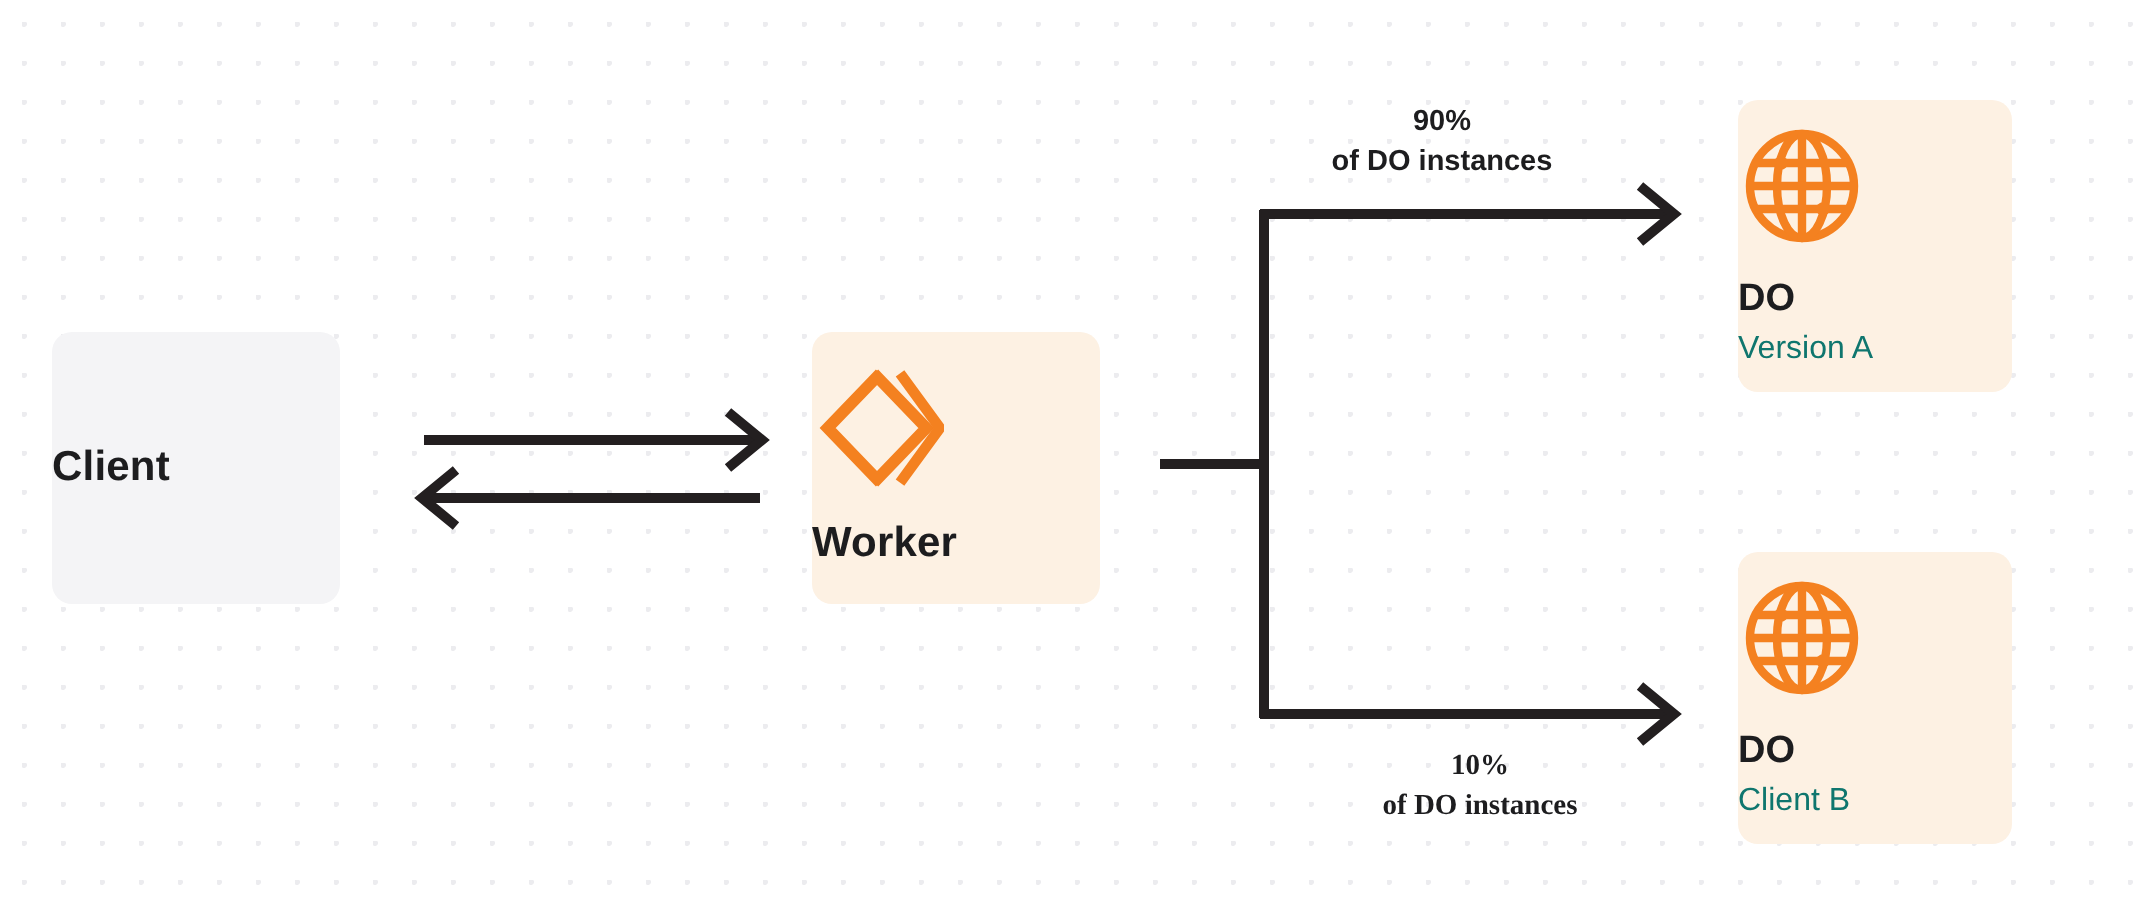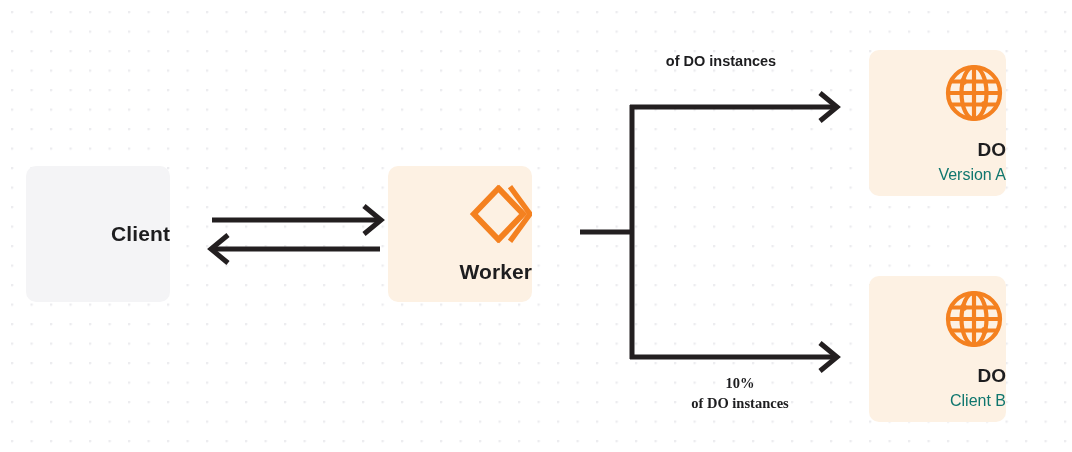--- a/index.html
+++ b/index.html
@@ -23,34 +23,34 @@
     background-size: 19.5px 19.5px;
     background-position: 11px 11px;
   }
 
   .node {
     position: absolute;
     box-sizing: border-box;
     border-radius: 10px;
     display: flex;
     flex-direction: column;
-    align-items: flex-end;
+    align-items: flex-start;
     justify-content: center;
   }
 
   .node-client {
     left: 26px;
     top: 166px;
     width: 144px;
     height: 136px;
     background-color: #f4f4f6;
   }
 
   .node-worker {
-    left: 388px;
+    left: 406px;
     top: 166px;
     width: 144px;
     height: 136px;
     background-color: #fdf1e3;
   }
 
   .node-do-a {
     left: 869px;
     top: 50px;
     width: 137px;
@@ -210,20 +210,21 @@
         <line x1="8.5" y1="43.5" x2="55.5" y2="43.5"></line>
         <circle cx="21.5" cy="20.5" r="3.4" fill="#f48120" stroke="none"></circle>
         <circle cx="42.5" cy="43.5" r="3.4" fill="#f48120" stroke="none"></circle>
       </svg>
     </span>
     <span class="node-title-do">DO</span>
     <span class="node-subtitle">Client B</span>
   </div>
 
   <div class="edge-label label-top">
+    <div>90%</div>
     <div>of DO instances</div>
   </div>
 
   <div class="edge-label label-bottom">
     <div>10%</div>
     <div>of DO instances</div>
   </div>
 
 </div>
 

